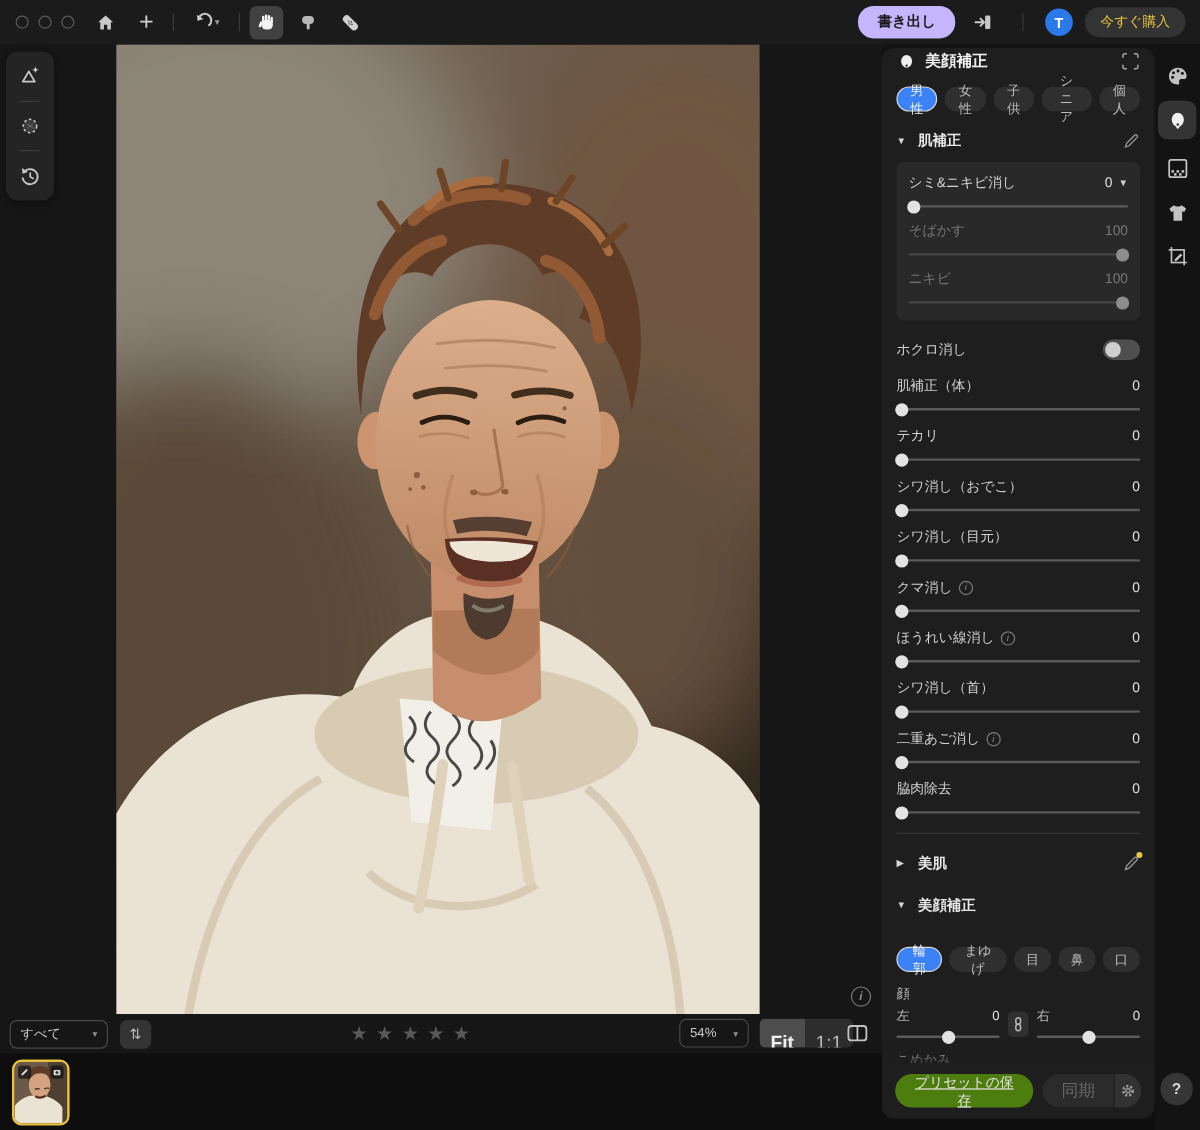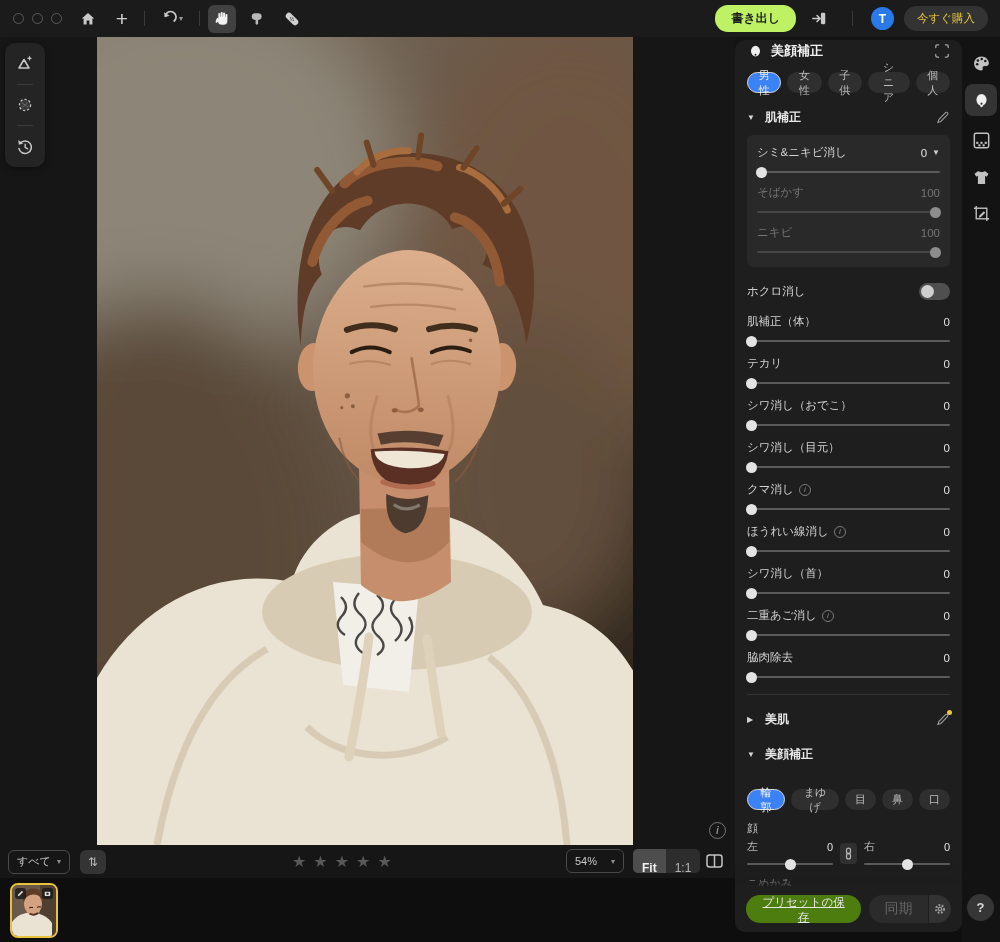--- a/index.html
+++ b/index.html
@@ -10,45 +10,45 @@
   .topbar { position:absolute; left:0; top:0; width:1000px; height:37px; background:#1b1b1b; display:flex; align-items:center; z-index:30; }
   .traffic { display:flex; gap:8px; margin-left:13px; }
   .traffic span { width:11px; height:11px; border-radius:50%; border:1.5px solid #5a5a5a; }
   .tb-btn { background:none; border:none; display:flex; align-items:center; justify-content:center; width:28px; height:28px; border-radius:6px; cursor:pointer; color:#c9c9c9; }
   .tb-btn.sel { background:#414141; }
   .tb-divider { width:1px; height:15px; background:#3a3a3a; margin:0 8px; }
   .plus-glyph { font-size:21px; color:#cfcfcf; font-weight:300; line-height:1; }
   .chev { font-size:8px; color:#9a9a9a; margin-left:1px; }
   .tb-filename { position:absolute; left:0; right:0; text-align:center; font-size:12px; color:#ababab; pointer-events:none; }
   .tb-right { margin-left:auto; display:flex; align-items:center; gap:10px; margin-right:12px; z-index:2; }
-  .export-btn { background:#bef264; color:#1b1b1b; font-size:12px; font-weight:700; border:none; border-radius:13px; padding:5px 16px; cursor:pointer; }
+  .export-btn { background:#c4b5fd; color:#1b1b1b; font-size:12px; font-weight:700; border:none; border-radius:13px; padding:5px 16px; cursor:pointer; }
   .avatar { width:23px; height:23px; border-radius:50%; background:#2979e8; color:#fff; font-size:12px; font-weight:700; display:flex; align-items:center; justify-content:center; }
   .buy-btn { background:#333; color:#e8c63f; font-size:11.5px; border:none; border-radius:13px; padding:5px 13px; cursor:pointer; }
 
   
   .left-tools { position:absolute; left:5px; top:43px; width:40px; height:124px; background:#242424; border-radius:10px; display:flex; flex-direction:column; align-items:center; justify-content:space-evenly; z-index:20; box-shadow:0 2px 6px rgba(0,0,0,.4); }
   .lt-btn { background:none; border:none; width:30px; height:28px; display:flex; align-items:center; justify-content:center; cursor:pointer; }
   .lt-div { width:16px; height:1px; background:#3b3b3b; }
 
   
   .canvas { position:absolute; left:0; top:37px; width:735px; height:808px; background:#161616; }
   .photo { position:absolute; left:97px; top:0; width:536px; height:808px; }
   .info-float { position:absolute; right:9px; bottom:6px; width:17px; height:17px; border:1.3px solid #767676; border-radius:50%; color:#8c8c8c; font-size:10px; font-style:italic; font-weight:700; display:flex; align-items:center; justify-content:center; background:none; cursor:pointer; }
 
   
   .statusbar { position:absolute; left:0; top:845px; width:735px; height:33px; background:#161616; display:flex; align-items:center; }
   .dd { display:flex; align-items:center; justify-content:space-between; border:1px solid #494949; border-radius:6px; height:24px; color:#c9c9c9; font-size:11px; padding:0 8px; background:none; cursor:pointer; }
   .dd .chev { font-size:8px; color:#8f8f8f; }
-  .filter-dd { width:62px; margin-left:8px; }
+  .filter-dd { width:82px; margin-left:8px; }
   .sort-btn { width:26px; height:24px; background:#343434; border:none; border-radius:6px; color:#b9b9b9; font-size:12px; margin-left:10px; cursor:pointer; }
   .stars { position:absolute; left:292px; top:0; height:33px; display:flex; align-items:center; gap:7px; }
   .stars span { color:#595959; font-size:16px; cursor:pointer; }
   .zoom-dd { position:absolute; left:566px; top:4px; width:58px; }
   .seg { position:absolute; left:633px; top:4px; height:24px; display:flex; background:#262626; border-radius:5px; overflow:hidden; }
-  .seg button { border:none; font-size:12px; padding:12px 9px; cursor:pointer; }
+  .seg button { border:none; font-size:16px; padding:12px 9px; cursor:pointer; }
   .seg .on { background:#4d4d4d; color:#f0f0f0; font-weight:700; }
   .seg .off { background:#2d2d2d; color:#b5b5b5; }
   .compare-btn { position:absolute; left:701px; top:4px; width:27px; height:24px; background:none; border:none; cursor:pointer; display:flex; align-items:center; justify-content:center; }
 
   
   .filmstrip { position:absolute; left:0; top:878px; width:1000px; height:64px; background:#0e0e0e; }
   .thumb { position:absolute; left:10px; top:5px; width:48px; height:55px; border:2px solid #e9c13d; border-radius:8px; overflow:hidden; cursor:pointer; background:#5d4f42; }
   .thumb svg { display:block; }
   .badge { position:absolute; width:11px; height:11px; background:rgba(20,20,20,.75); border-radius:3px; display:flex; align-items:center; justify-content:center; z-index:2; }
   .badge.tl { left:3px; top:3px; } .badge.tr { right:3px; top:3px; }

